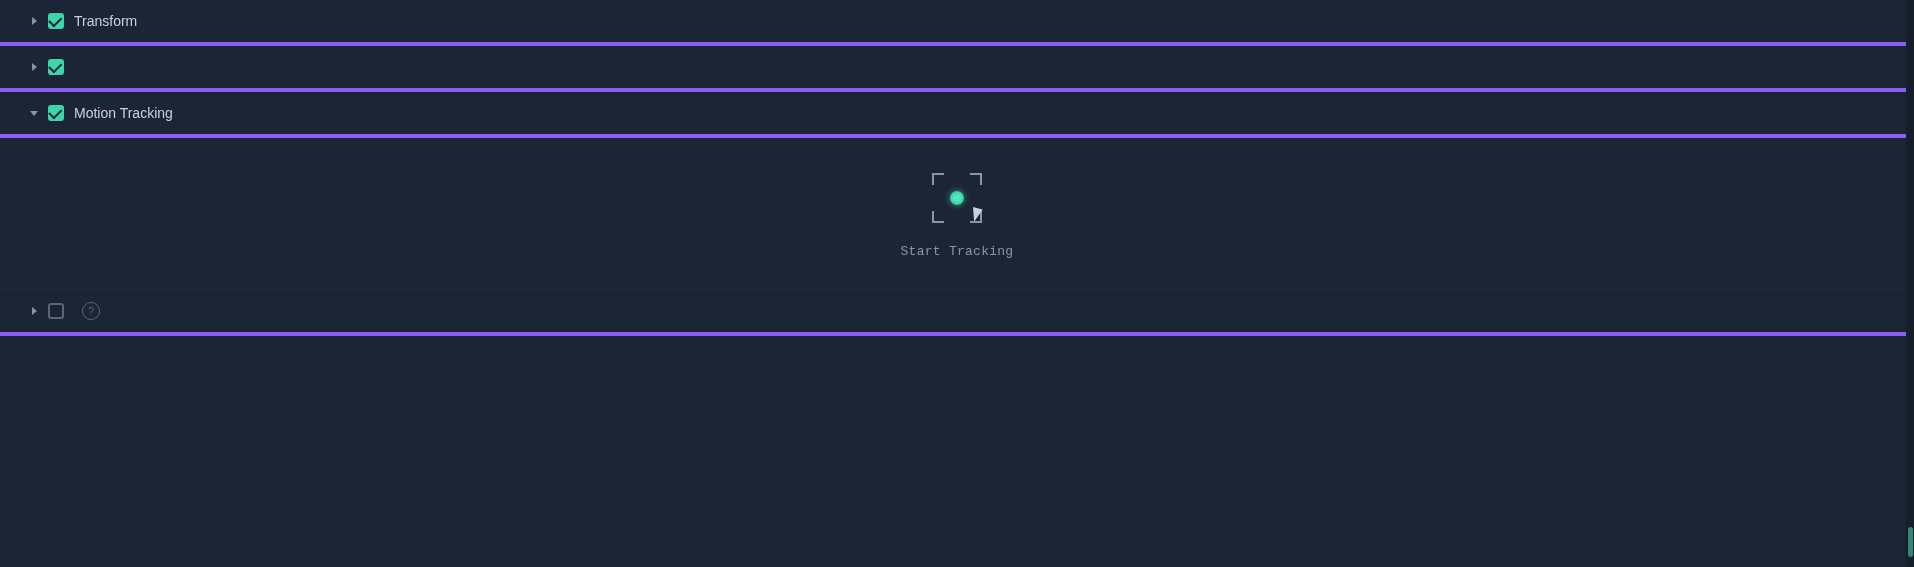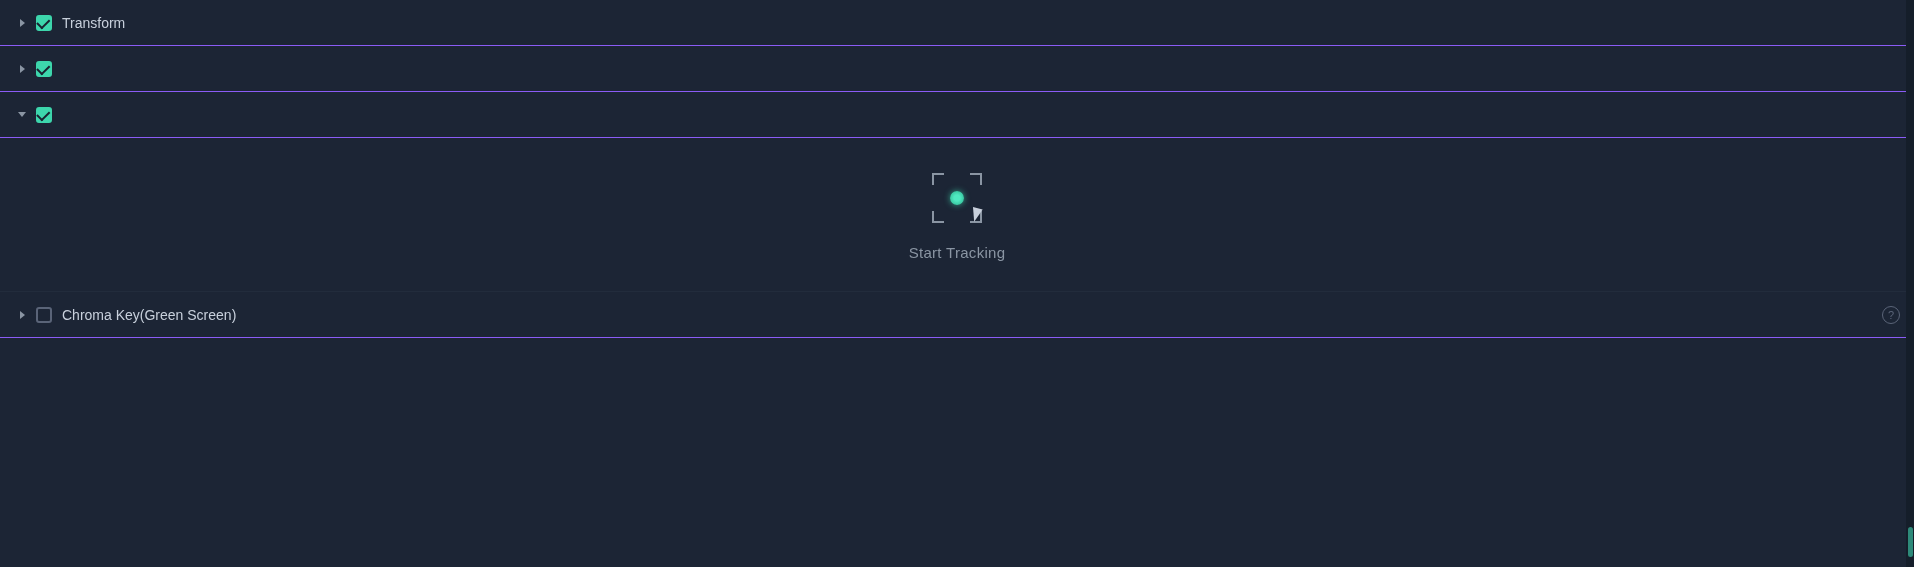--- a/index.html
+++ b/index.html
@@ -22,22 +22,22 @@
       width: 100%;
       height: 100%;
       background-color: #1c2535;
       padding: 0;
       position: relative;
     }
 
     .section-row {
       display: flex;
       align-items: center;
-      padding: 10px 14px;
-      border-bottom: 1px solid #8b5cf6;
+      padding: 10px 26px;
+      border-bottom: 4px solid #8b5cf6;
       cursor: pointer;
       user-select: none;
       min-height: 46px;
     }
 
     .chevron {
       width: 16px;
       height: 16px;
       display: flex;
       align-items: center;
@@ -207,23 +207,24 @@
     .cursor-shape {
       width: 0;
       height: 0;
       border-left: 5px solid transparent;
       border-right: 5px solid transparent;
       border-top: 14px solid #c8d0dc;
       transform: rotate(15deg);
     }
 
     .tracking-label {
-      font-size: 15px;
+      font-size: 13px;
       color: #8a95a3;
       letter-spacing: 0.02em;
+      font-family: Liberation Mono, monospace;
     }
 
     .scrollbar-right {
       position: absolute;
       right: 0;
       top: 0;
       width: 8px;
       height: 100%;
       background-color: #151e2a;
     }
@@ -250,20 +251,21 @@
   </div>
 
   <div class="section-row">
     <span class="chevron chevron-right"></span>
     <span class="checkbox-teal"></span>
   </div>
 
   <div class="section-row">
     <span class="chevron chevron-down"></span>
     <span class="checkbox-teal"></span>
+    <span class="section-label">Motion Tracking</span>
   </div>
 
   <div class="motion-tracking-content">
     <div class="tracking-icon-wrapper">
       <div class="tracking-icon">
         <div class="tracking-bracket">
           <div class="bracket-corner bracket-tl"></div>
           <div class="bracket-corner bracket-tr"></div>
           <div class="bracket-corner bracket-bl"></div>
           <div class="bracket-corner bracket-br"></div>
@@ -273,21 +275,20 @@
           <div class="cursor-shape"></div>
         </div>
       </div>
       <span class="tracking-label">Start Tracking</span>
     </div>
   </div>
 
   <div class="section-row">
     <span class="chevron chevron-right"></span>
     <span class="checkbox-empty"></span>
-    <span class="section-label">Chroma Key(Green Screen)</span>
     <span class="help-icon">?</span>
   </div>
 
 
 
   <div class="scrollbar-right">
     <div class="scrollbar-thumb"></div>
   </div>
 
 </div>

